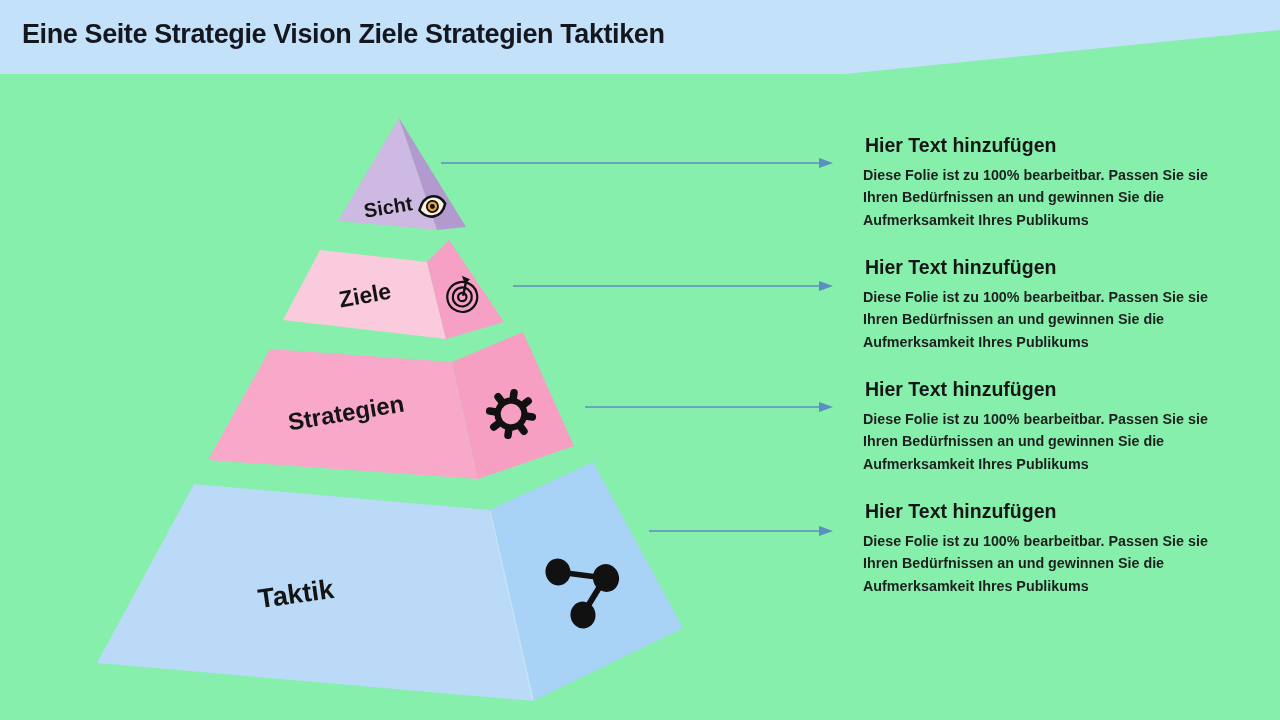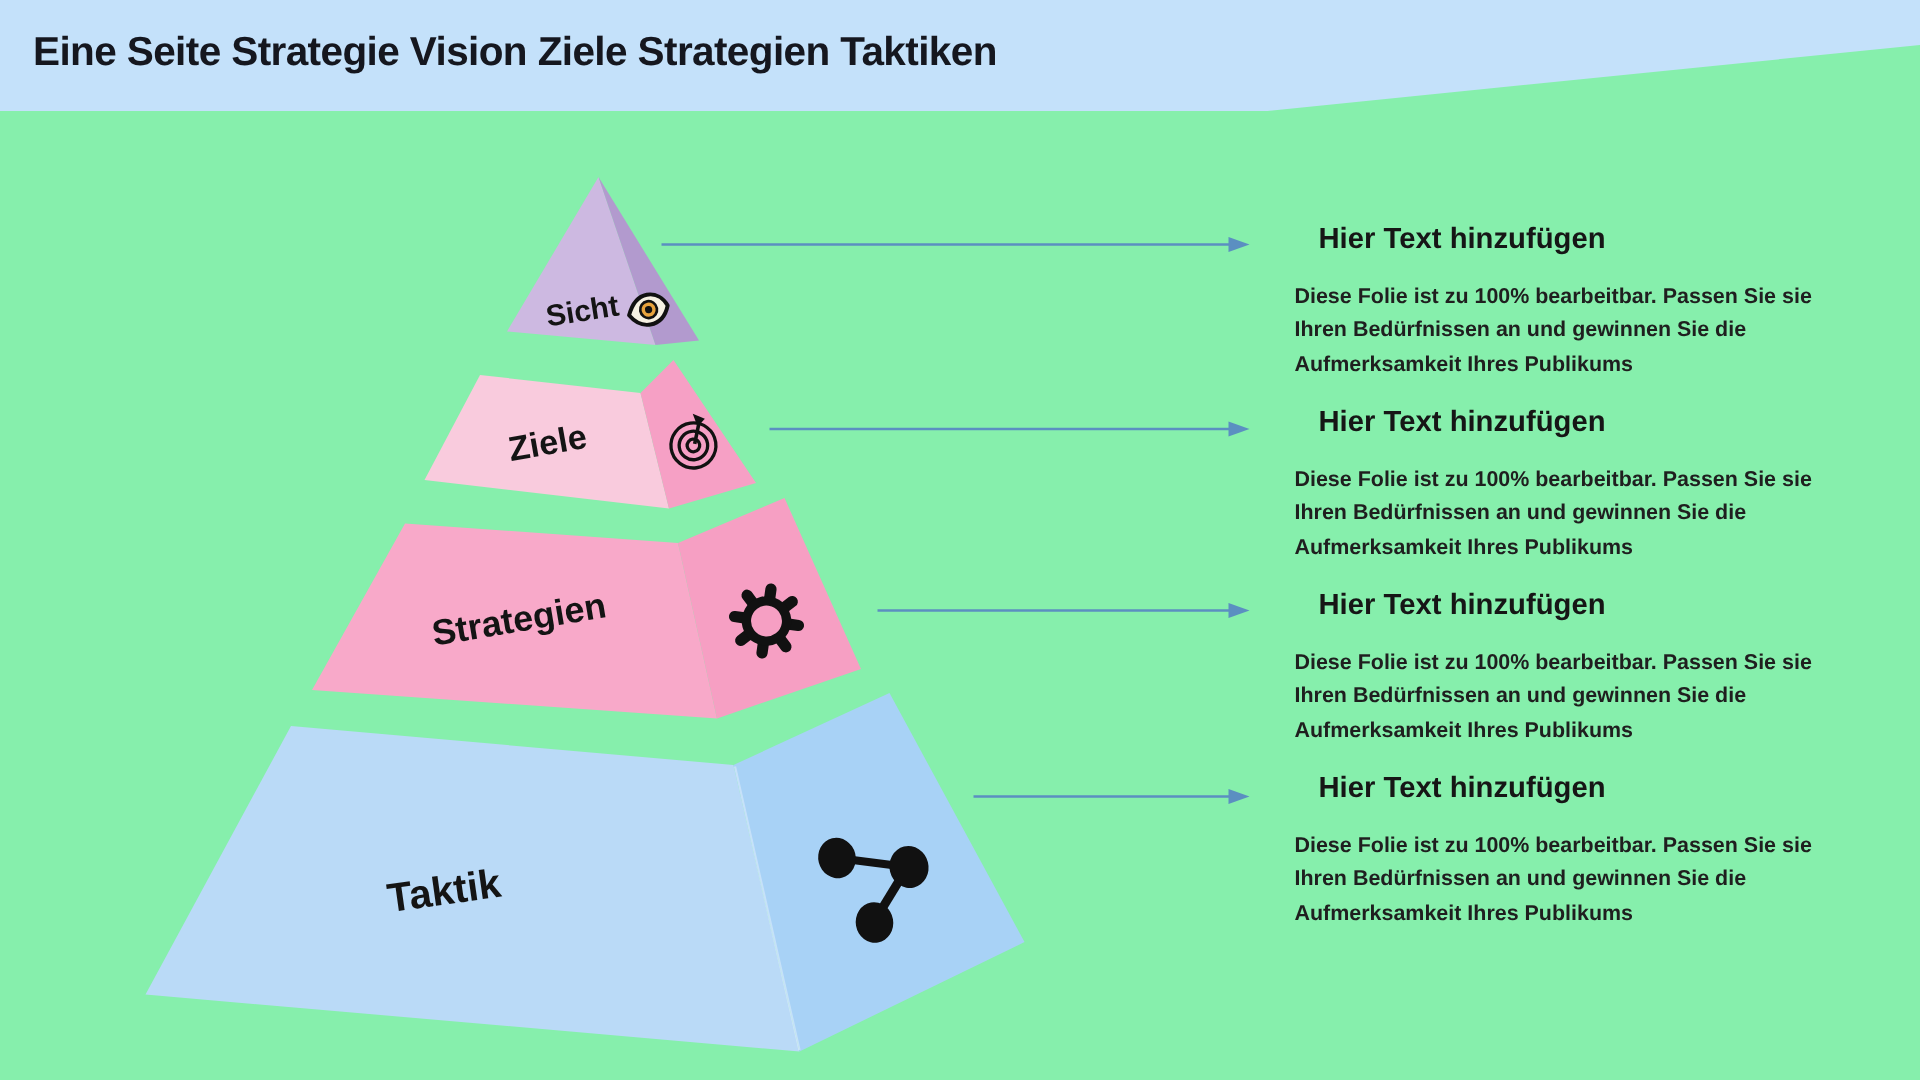--- a/index.html
+++ b/index.html
@@ -18,21 +18,21 @@
 
   
   #pyramid-svg{position:absolute;left:60px;top:95px;}
   .pyr-label{font-family:"Liberation Sans",sans-serif;font-weight:bold;fill:#141414;}
 
   
   #arrows-svg{position:absolute;left:0;top:0;pointer-events:none;}
 
   
   .callout{position:absolute;left:863px;width:320px;}
-  .callout h3{margin:16px;font-size:19.5px;font-weight:700;color:#161616;line-height:24px;}
+  .callout h3{margin:2px;font-size:19.5px;font-weight:700;color:#161616;line-height:24px;}
   .callout .body{margin-top:7px;font-weight:bold;}
   .callout .body div{font-size:14.3px;line-height:22.4px;color:#1f1f1f;white-space:nowrap;}
 </style>
 </head>
 <body>
 
 <div id="slide">
 
   <div id="banner" style="background:#c4e1fa;"></div>
   <h1 id="slide-title" style="color:#15171f;">Eine Seite Strategie Vision Ziele Strategien Taktiken</h1>

